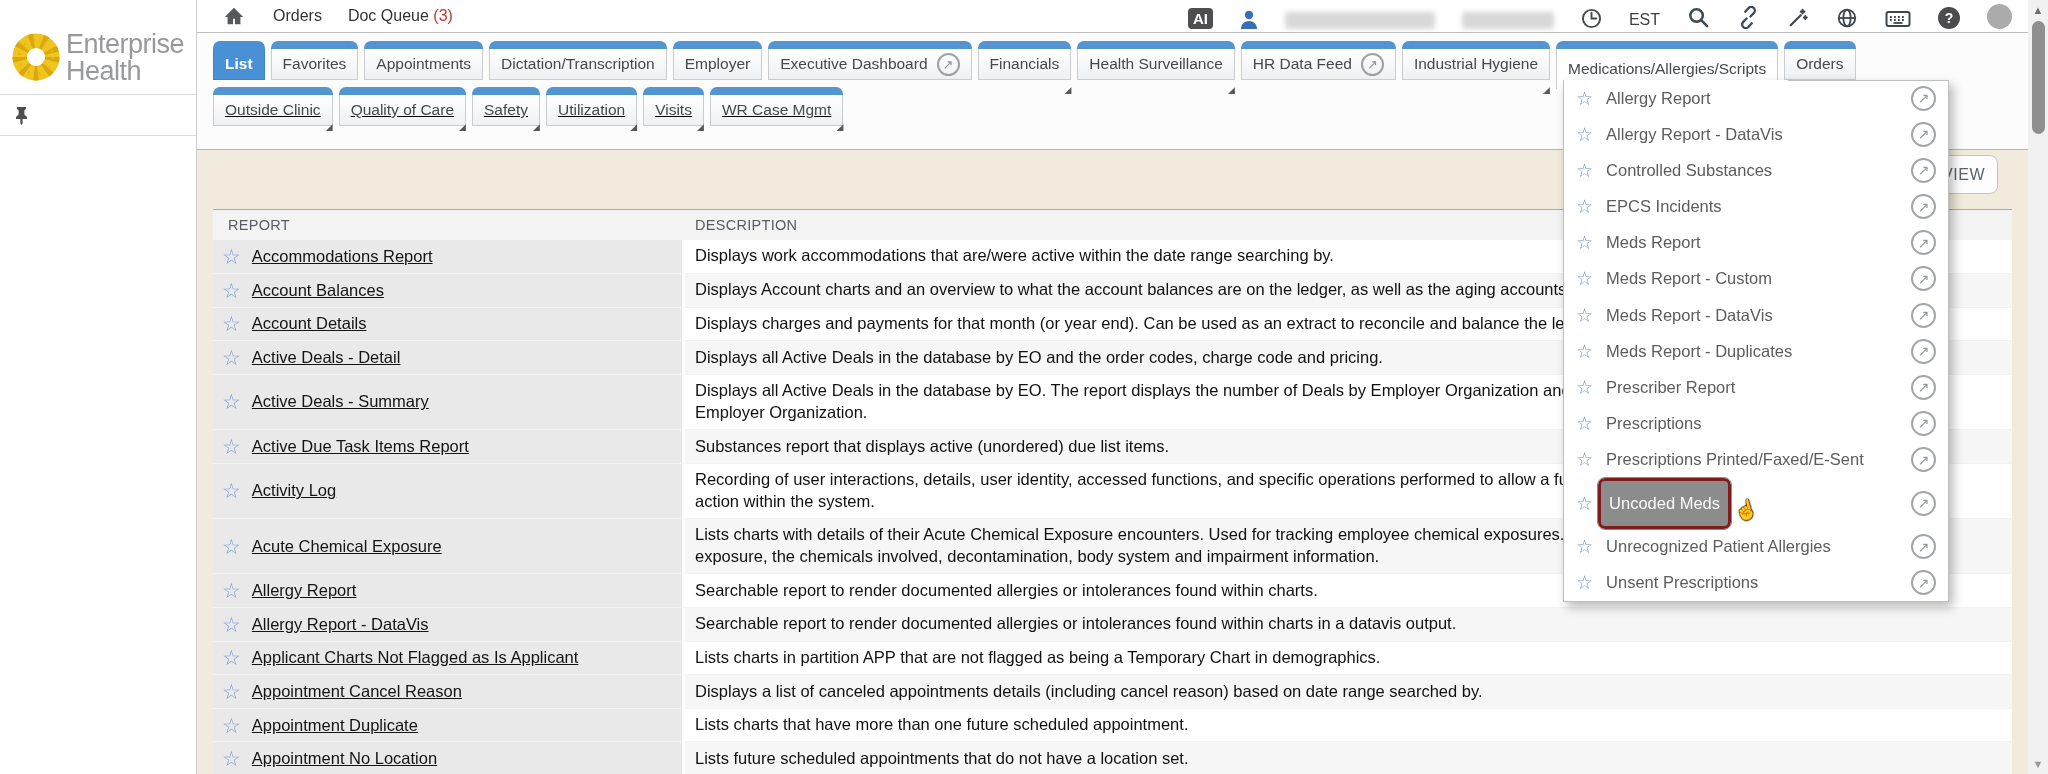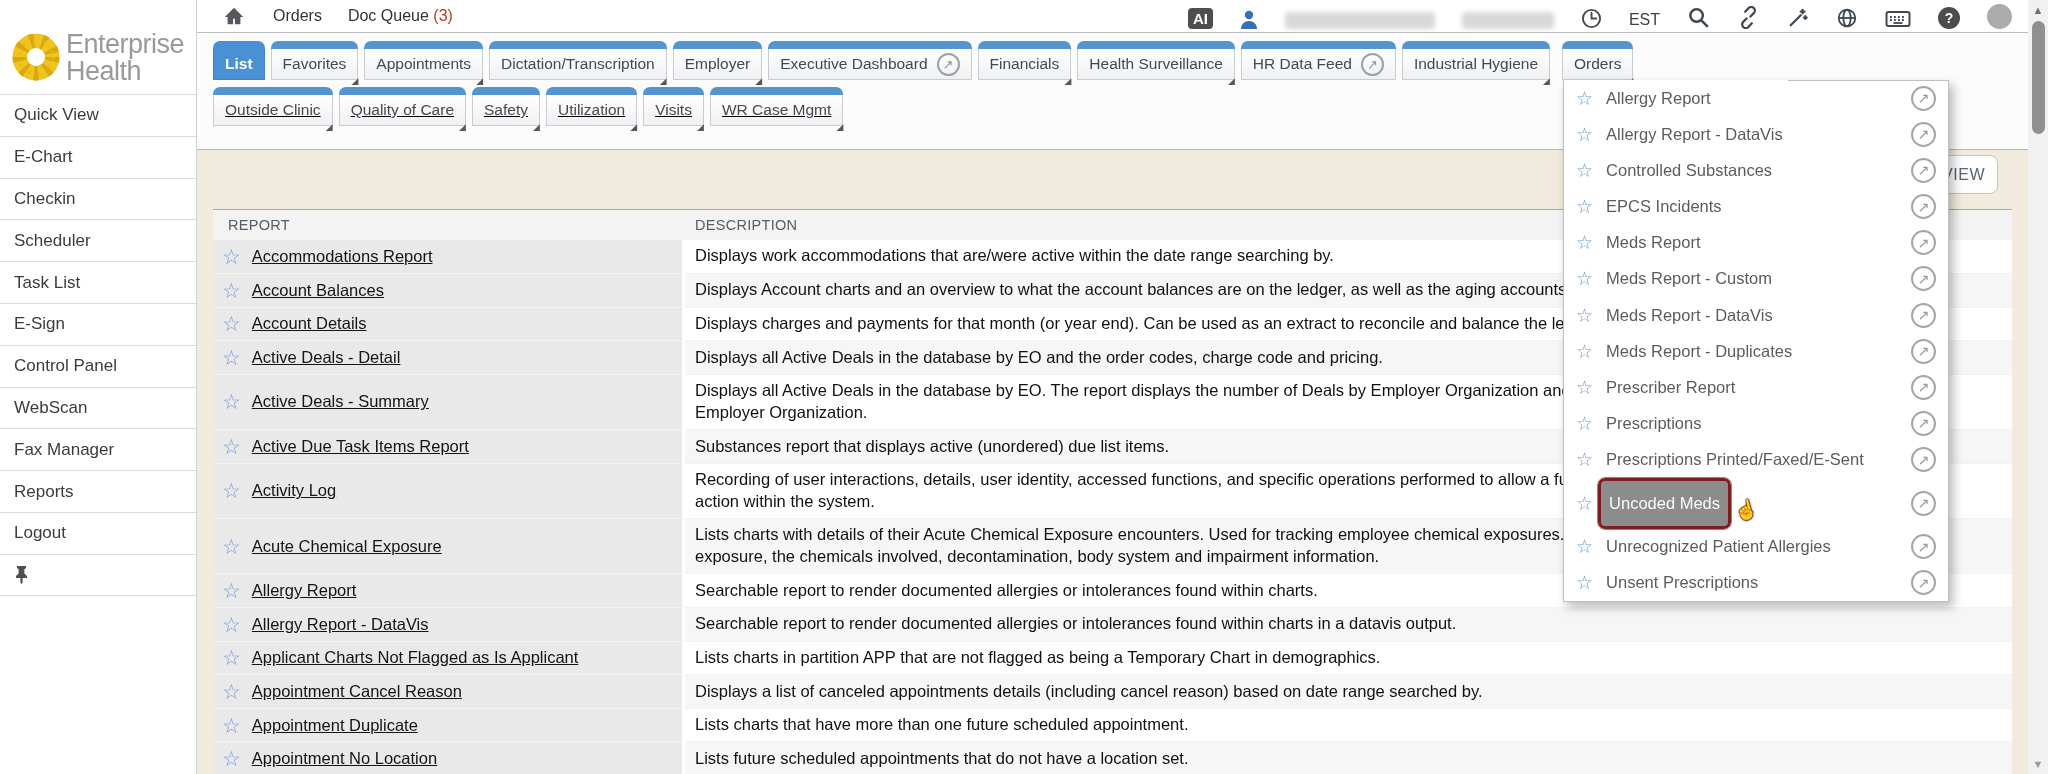--- a/index.html
+++ b/index.html
@@ -112,34 +112,20 @@
         <circle cx="29" cy="30" r="16" fill="none" stroke="#f0c41f" stroke-width="15"></circle>
         <circle cx="29" cy="30" r="16" fill="none" stroke="#d9a70e" stroke-width="15" stroke-dasharray="4 7.5"></circle>
         <circle cx="29" cy="30" r="17" fill="none" stroke="#e8b715" stroke-width="3" stroke-dasharray="2 9"></circle>
         <circle cx="29" cy="30" r="9" fill="#ffffff"></circle>
       </svg>
       <div class="logo-text">
         <div>Enterprise</div>
         <div>Health</div>
       </div>
     </div>
-    <ul class="side-list">
-
-    <li class="side-item">Quick View</li>
-        <li class="side-item">E-Chart</li>
-        <li class="side-item">Checkin</li>
-        <li class="side-item">Scheduler</li>
-        <li class="side-item">Task List</li>
-        <li class="side-item">E-Sign</li>
-        <li class="side-item">Control Panel</li>
-        <li class="side-item">WebScan</li>
-        <li class="side-item">Fax Manager</li>
-        <li class="side-item">Reports</li>
-        <li class="side-item">Logout</li>
-      </ul>
     <div class="pin-row">
       <svg width="13" height="19" viewBox="0 0 13 19">
         <path d="M2 1h9v2l-1.6 1.2v4.4L12 11v2H7.6v4.5L6.5 19l-1.1-1.5V13H1v-2l2.6-2.4V4.2L2 3z" fill="#4e4e4e"></path>
       </svg>
     </div>
   </aside>
 
   <header class="topbar">
     <span class="crumb-home">
       <svg width="22" height="22" viewBox="0 0 24 24">
@@ -284,20 +270,24 @@
         <div class="tab">
         <div class="tab-top"></div>
         <div class="tab-body">
           <span class="tab-label">Industrial Hygiene</span>
 
           <span class="tab-fold">◢</span>
         </div>
       </div>
         <div class="tab open">
         <div class="tab-top"></div>
+        <div class="tab-body">
+          <span class="tab-label">Medications/Allergies/Scripts</span>
+
+        </div>
       </div>
         <div class="tab">
         <div class="tab-top"></div>
         <div class="tab-body">
           <span class="tab-label">Orders</span>
 
           <span class="tab-fold">◢</span>
         </div>
       </div>
       </div>

